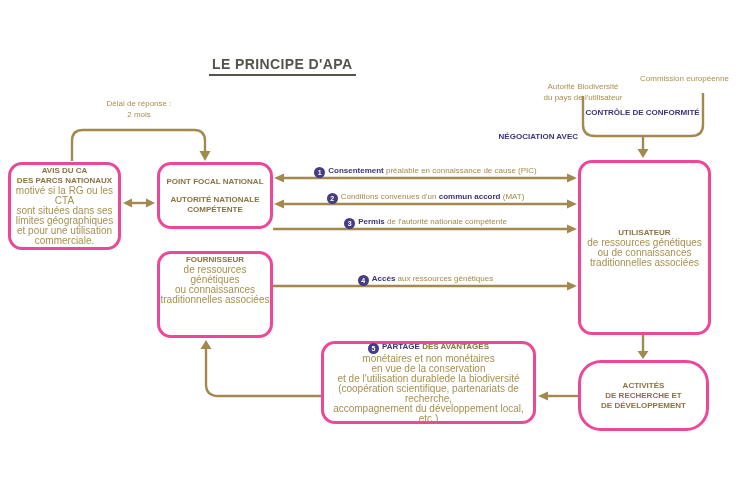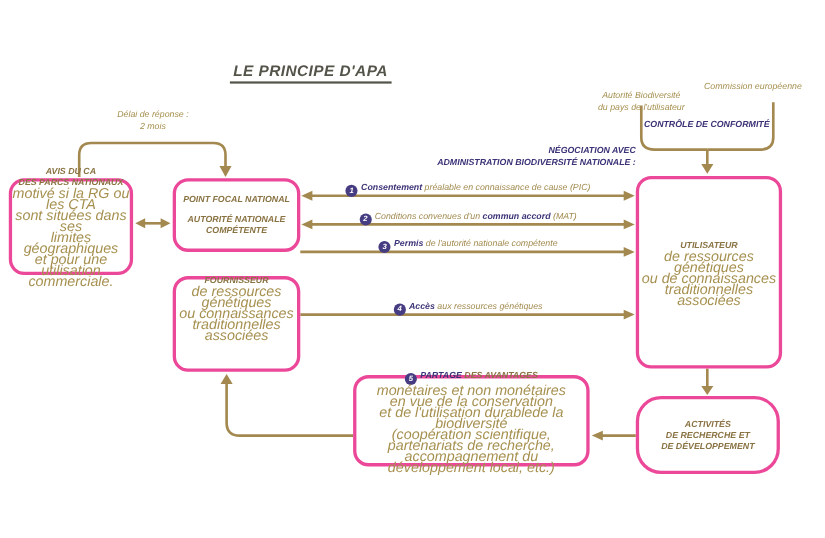--- a/index.html
+++ b/index.html
@@ -1,33 +1,32 @@
 <!DOCTYPE html>
 <html><head>
 <meta charset="utf-8">
 <style>
   html,body{margin:0;padding:0;background:#ffffff;}
   #canvas{
     position:relative;width:750px;height:489px;background:#ffffff;overflow:hidden;
     font-family:"Liberation Sans",sans-serif;
-    font-style:italic;
   }
   svg{position:absolute;left:0;top:0;}
   .title{
     position:absolute;left:209px;top:56px;font-size:14px;font-weight:bold;
     color:#54544a;letter-spacing:0.4px;border-bottom:2px solid #54544a;
     padding:0 3px 2px 3px;white-space:nowrap;
   }
   .box{
     position:absolute;background:#ffffff;border:3px solid #ec4899;border-radius:14px;
     box-sizing:border-box;display:flex;flex-direction:column;align-items:center;
     justify-content:center;text-align:center;
   }
   .b-head{font-weight:bold;color:#8a7343;font-size:8px;line-height:10px;}
-  .b-body{color:#a6904f;font-size:13px;line-height:10px;}
+  .b-body{color:#a6904f;font-size:10px;line-height:10px;}
   .gap{height:8px;}
   .ann{position:absolute;text-align:center;font-size:8px;line-height:11px;color:#a6904f;}
   .ann-purple{color:#3b3377;font-weight:bold;}
   .step-label{
     position:absolute;left:273px;width:305px;text-align:center;font-size:8px;
     line-height:13px;color:#a28a4e;white-space:nowrap;
   }
   .badge{
     display:inline-block;width:11px;height:11px;border-radius:50%;background:#453c82;
     color:#ffffff;font-size:7px;font-weight:bold;line-height:11px;text-align:center;
@@ -102,21 +101,20 @@
 
   <div class="title">LE PRINCIPE D'APA</div>
 
   <div class="ann" style="left:79px;top:98px;width:120px;">
     <div>Délai de réponse :</div>
     <div>2 mois</div>
   </div>
 
   <div class="ann ann-purple" style="left:273px;top:131px;width:305px;text-align:right;">
     <div>NÉGOCIATION AVEC</div>
-    <div>ADMINISTRATION BIODIVERSITÉ NATIONALE :</div>
   </div>
 
   <div class="ann" style="left:523px;top:81px;width:120px;">
     <div>Autorité Biodiversité</div>
     <div>du pays de l'utilisateur</div>
   </div>
 
   <div class="ann" style="left:640px;top:73px;width:124px;text-align:left;">Commission européenne</div>
 
   <div class="ann ann-purple" style="left:565px;top:107px;width:155px;">CONTRÔLE DE CONFORMITÉ</div>

